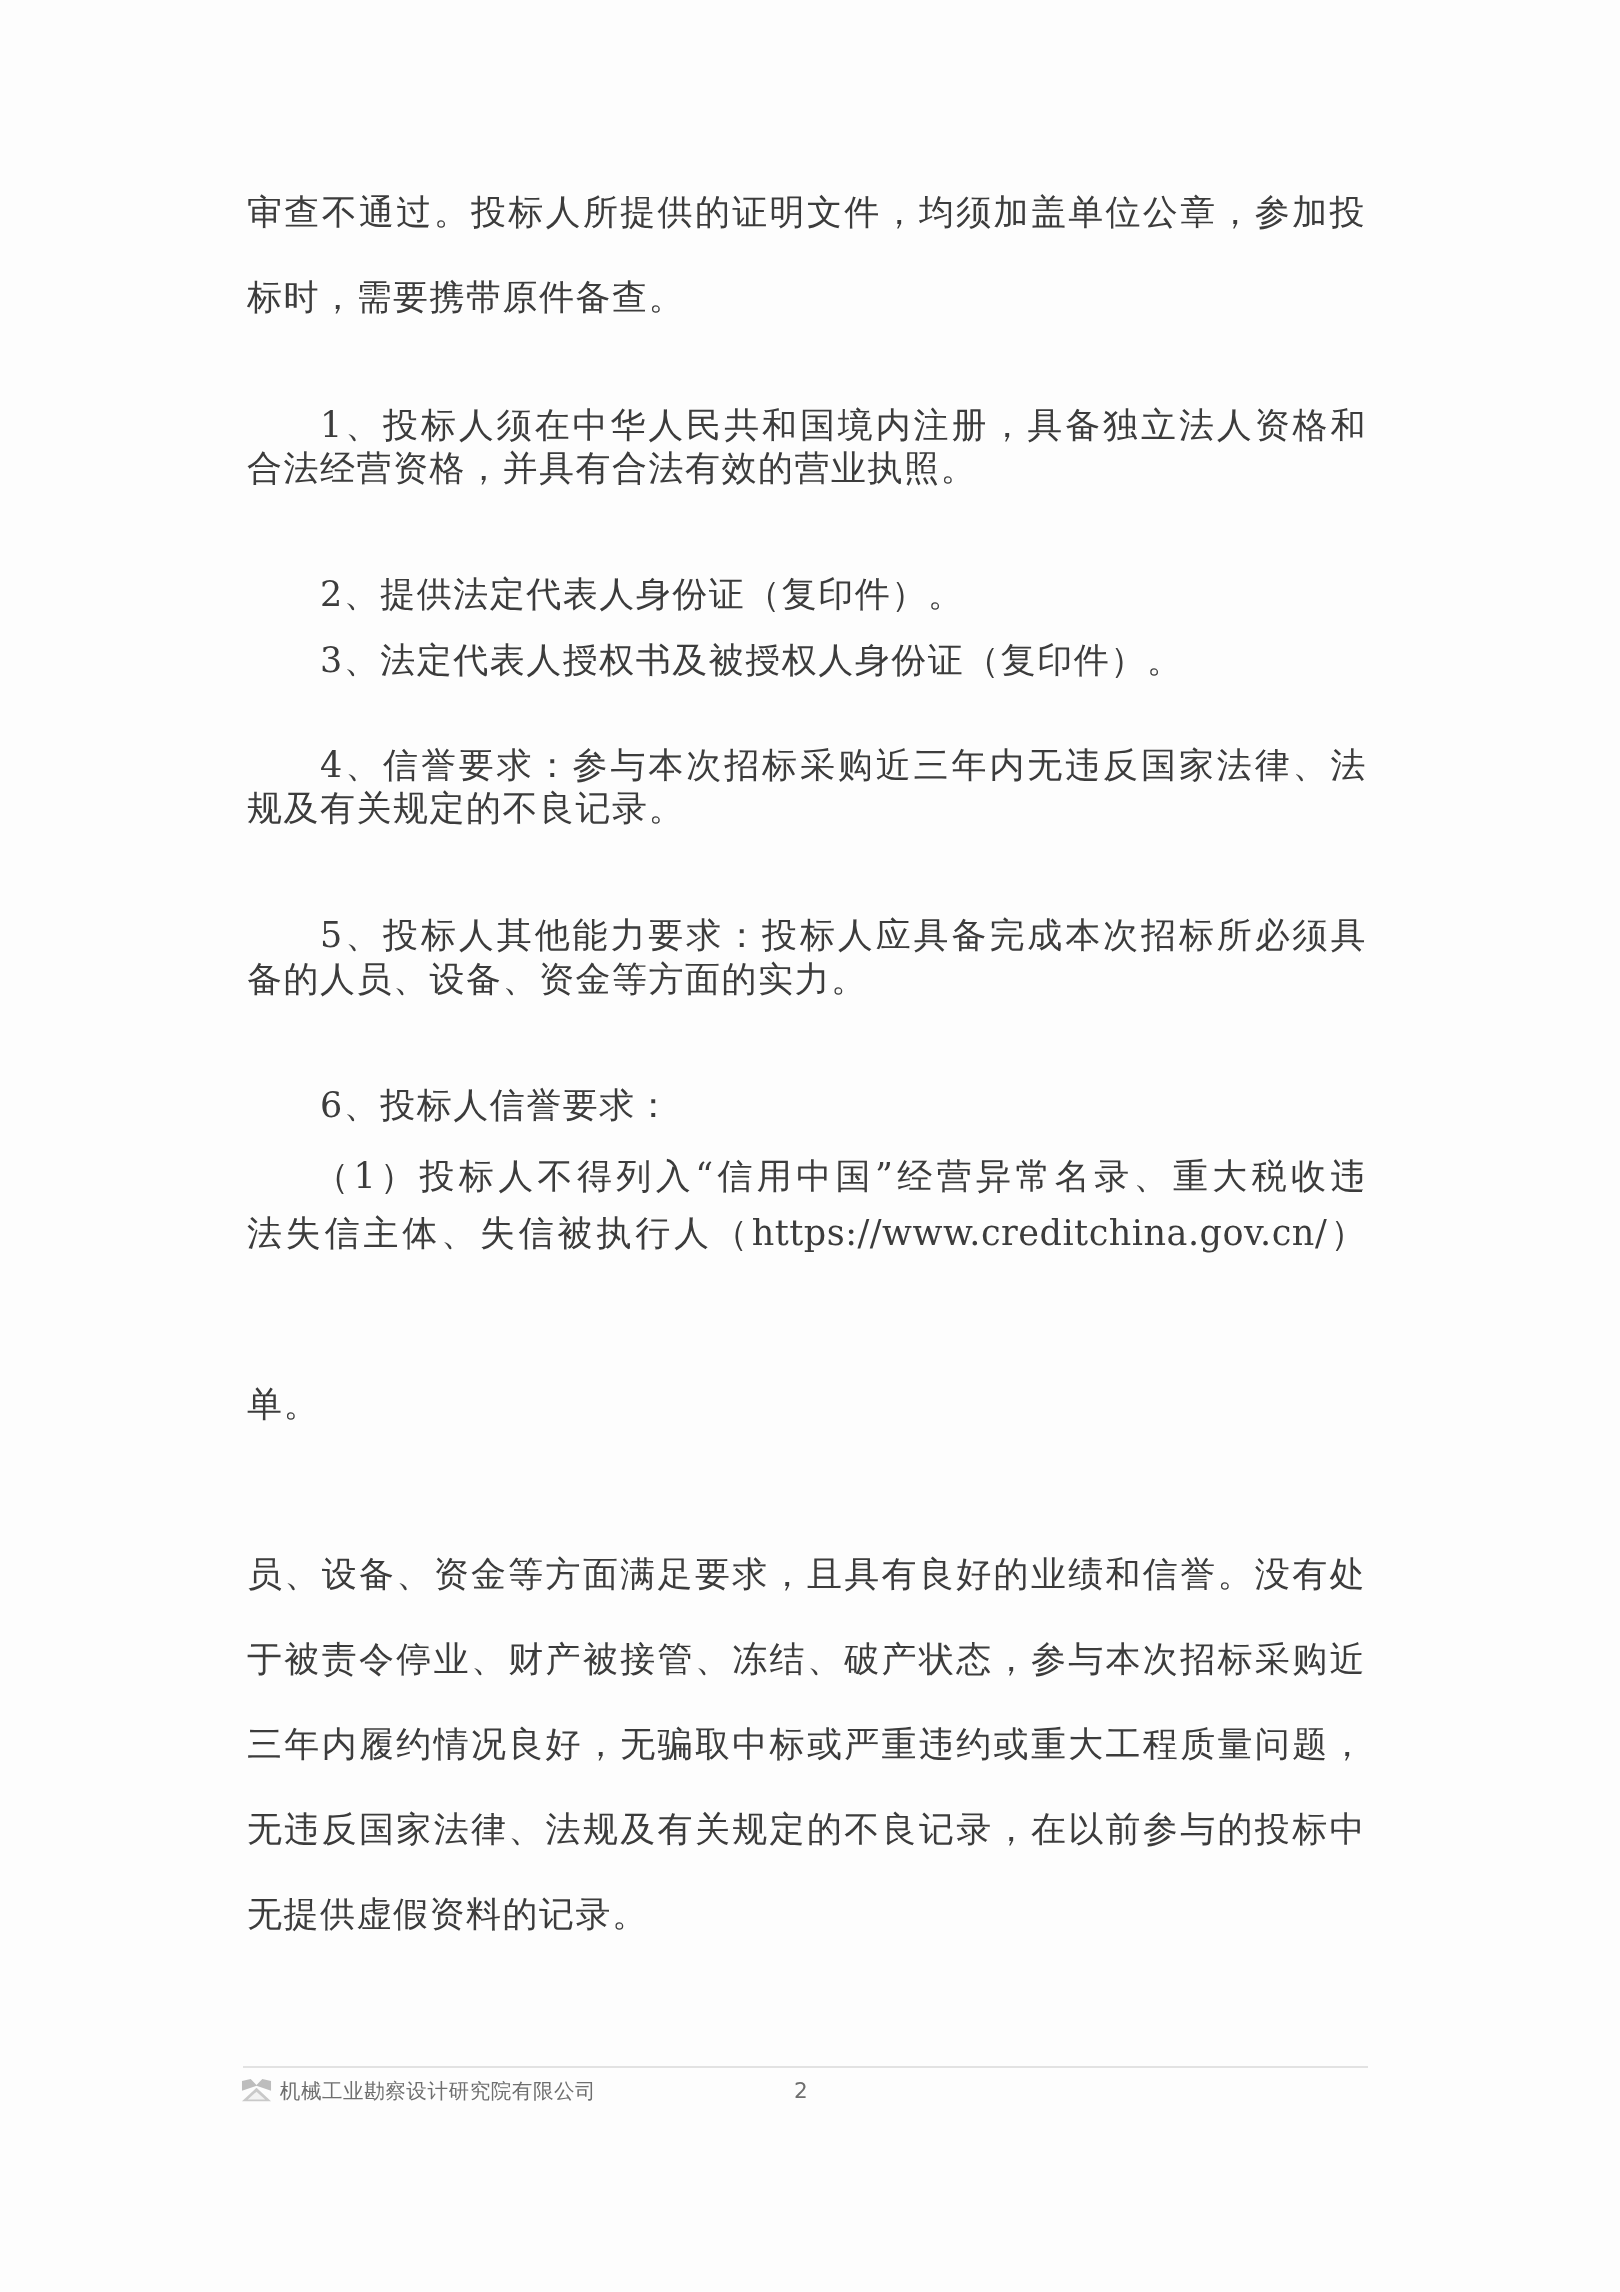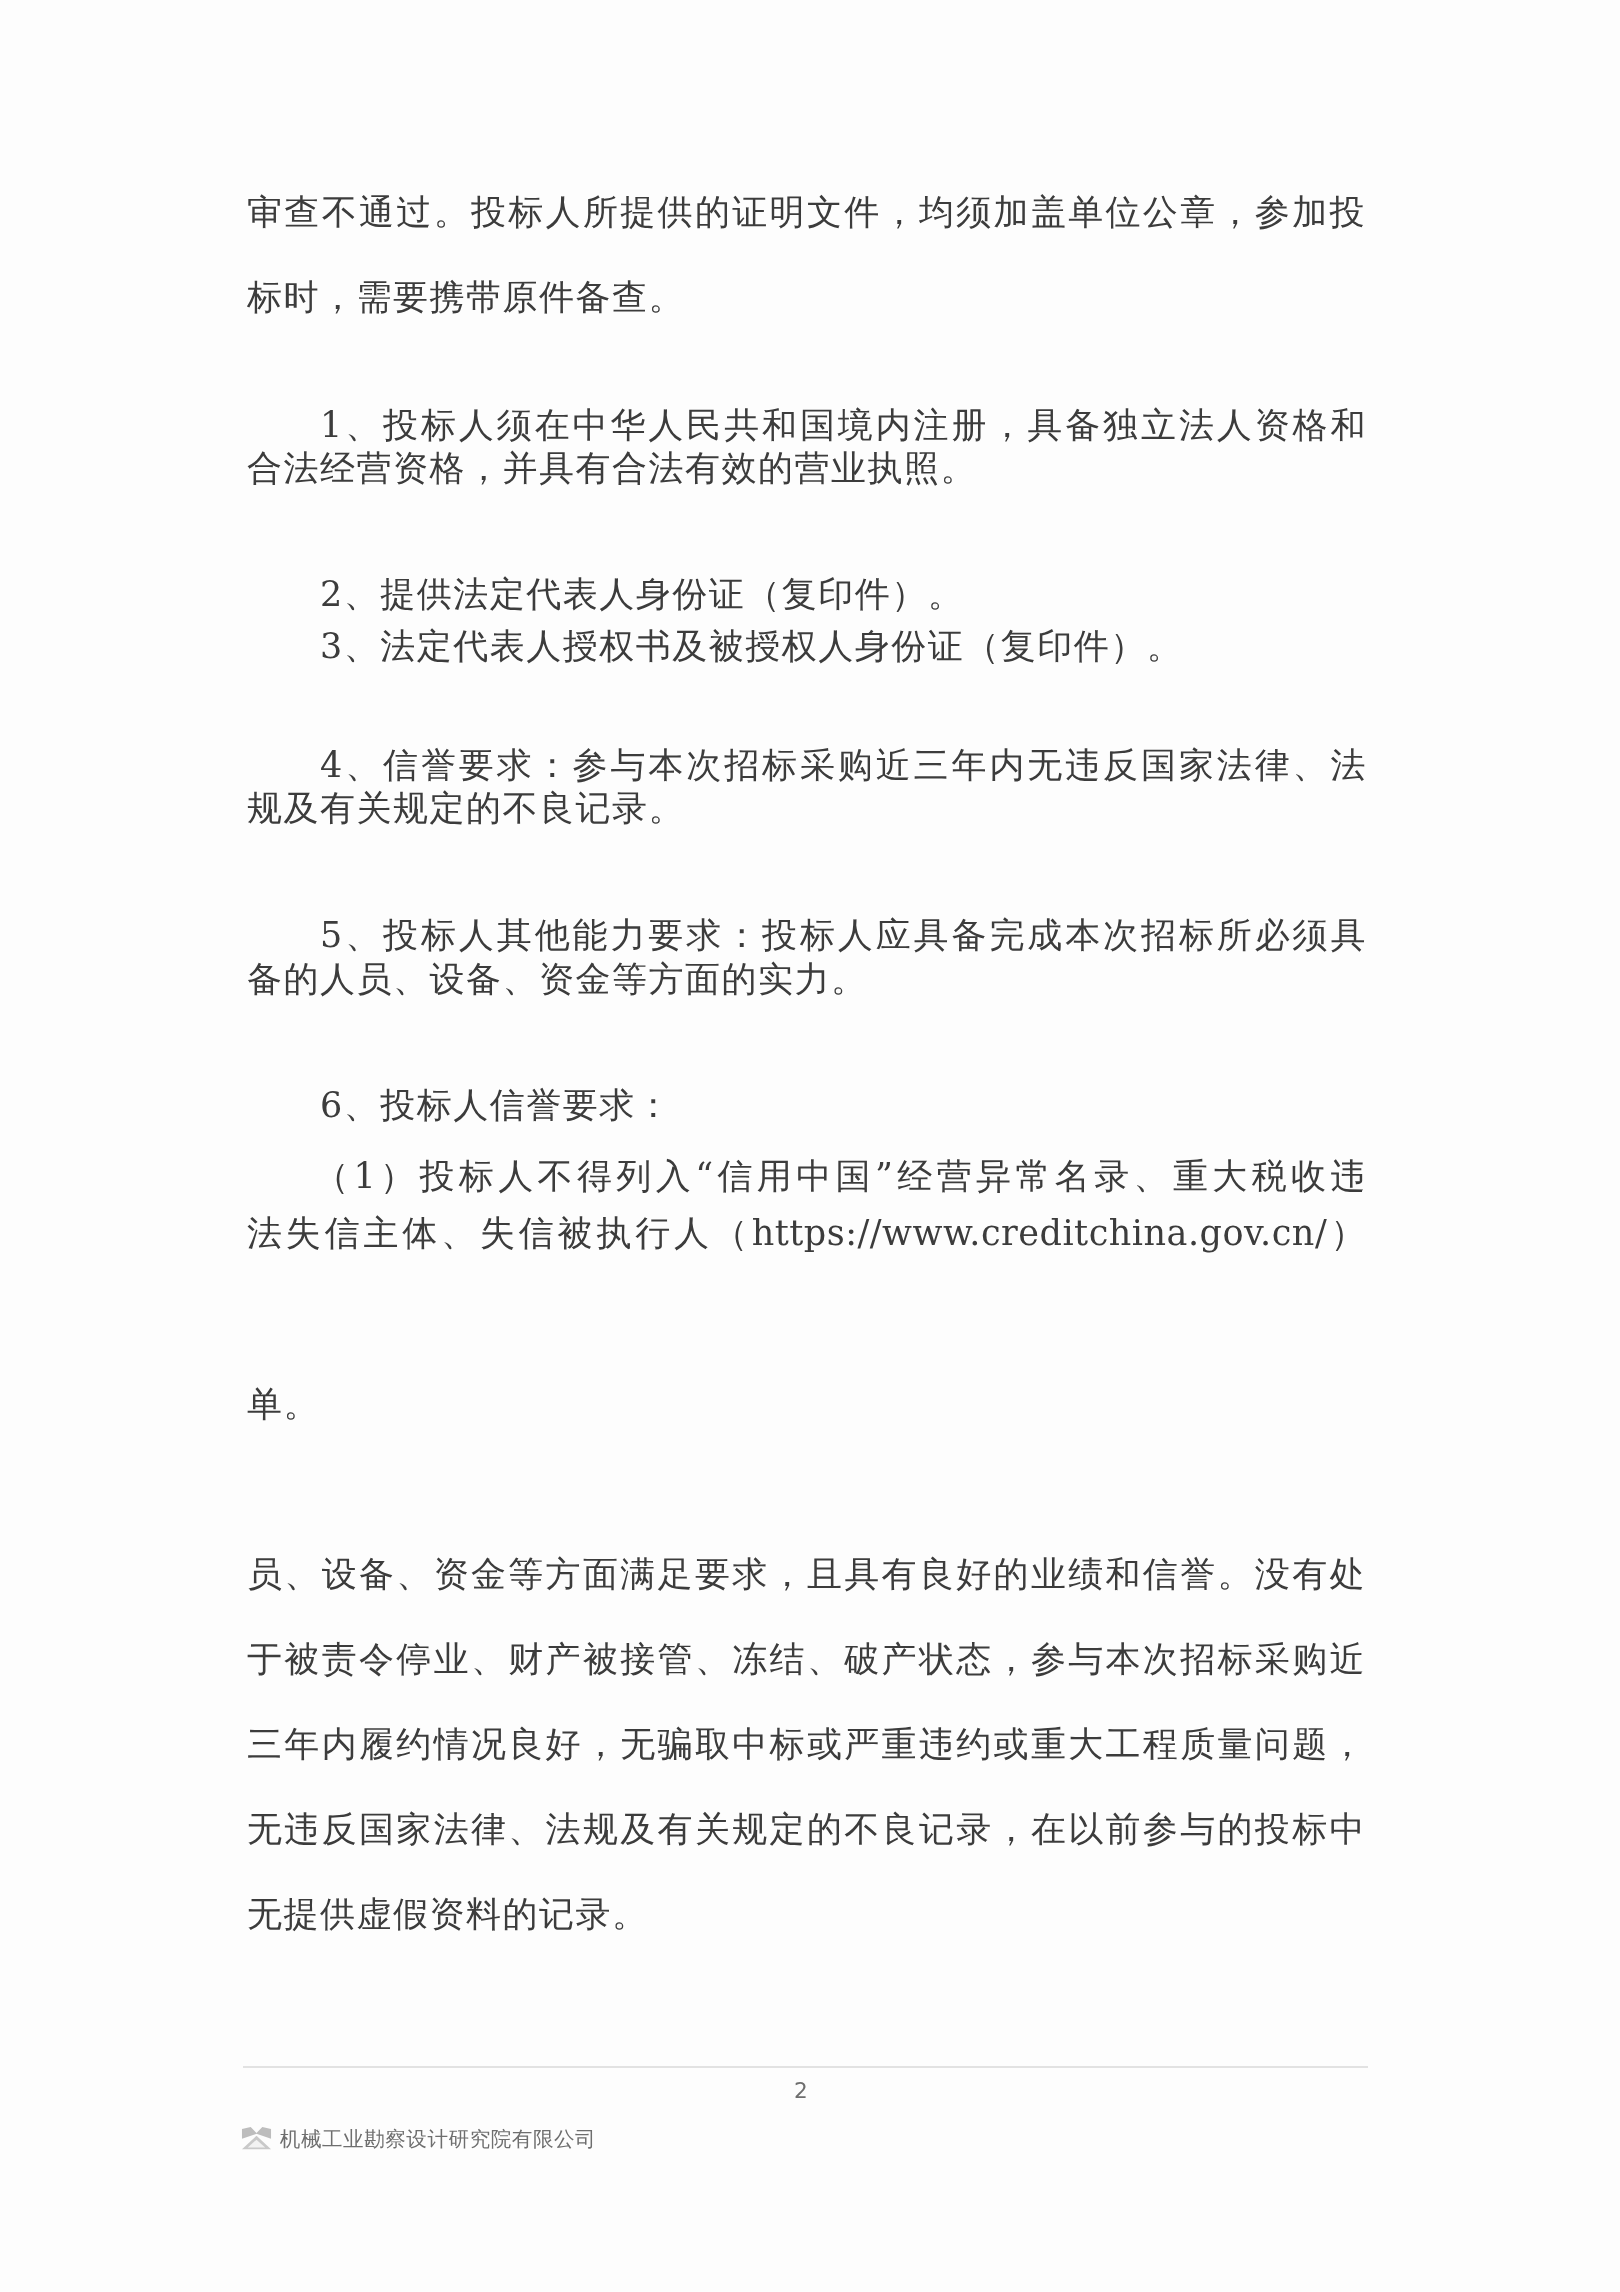--- a/index.html
+++ b/index.html
@@ -56,21 +56,20 @@
     height: 0;
     border-top: 2px solid #e2e2e2;
   }
   .footer {
     position: absolute;
     left: 241px;
     top: 2074px;
     height: 33px;
     display: flex;
     align-items: center;
-    margin-top: 48px;
   }
   .footer-logo {
     width: 31px;
     height: 27.4px;
     margin-right: 7.8px;
   }
   .footer-company {
     font-family: "DejaVu Sans", "Liberation Sans", sans-serif;
     font-size: 20.6px;
     color: #6e6e6e;
@@ -92,21 +91,21 @@
 <div class="page">
 
   <div class="line" style="top:276px">标时，需要携带原件备查。</div>
   <div class="line full" style="top:191px">审查不通过。投标人所提供的证明文件，均须加盖单位公章，参加投</div>
 
   <div class="line full indent" style="top:362px">1、投标人须在中华人民共和国境内注册，具备独立法人资格和</div>
   <div class="line" style="top:447px">合法经营资格，并具有合法有效的营业执照。</div>
 
   <div class="line indent" style="top:531px">2、提供法定代表人身份证（复印件）。</div>
 
-  <div class="line indent" style="top:583px">3、法定代表人授权书及被授权人身份证（复印件）。</div>
+  <div class="line indent" style="top:597px">3、法定代表人授权书及被授权人身份证（复印件）。</div>
 
   <div class="line full indent" style="top:702px">4、信誉要求：参与本次招标采购近三年内无违反国家法律、法</div>
   <div class="line" style="top:787px">规及有关规定的不良记录。</div>
 
   <div class="line full indent" style="top:872px">5、投标人其他能力要求：投标人应具备完成本次招标所必须具</div>
   <div class="line" style="top:958px">备的人员、设备、资金等方面的实力。</div>
 
   <div class="line indent" style="top:1042px">6、投标人信誉要求：</div>
 
   <div class="line full indent-paren" style="top:1127px">（1）投标人不得列入“信用中国”经营异常名录、重大税收违</div>

